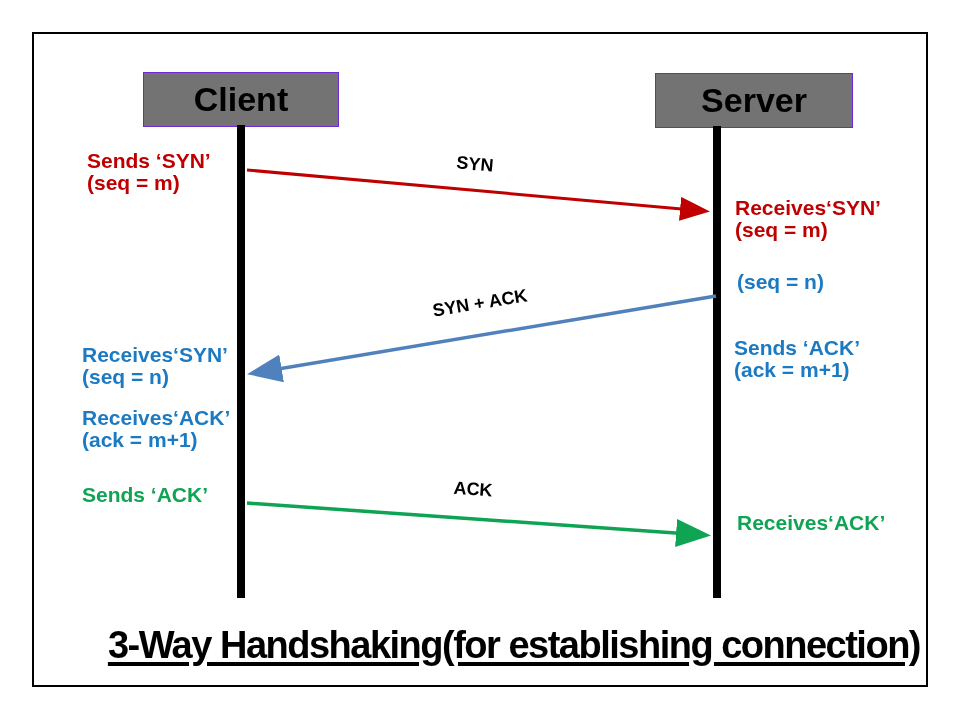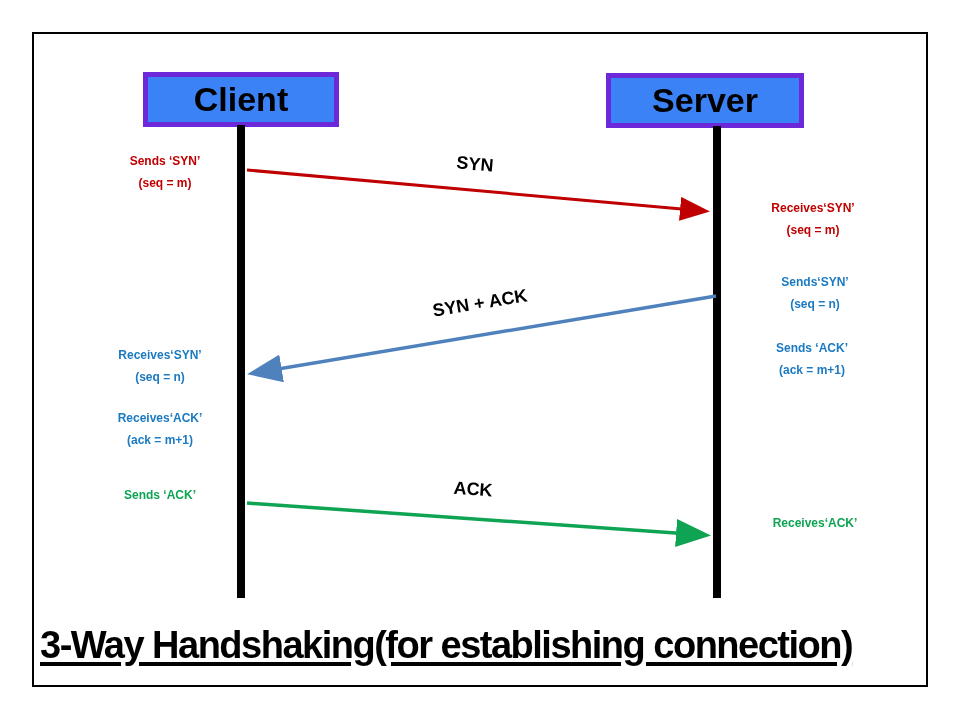--- a/index.html
+++ b/index.html
@@ -19,72 +19,72 @@
     position: absolute;
     left: 32px;
     top: 32px;
     width: 892px;
     height: 651px;
     border: 2px solid #000000;
     background: #ffffff;
   }
   .actor-box {
     position: absolute;
-    border: 5px solid #6d28d9;
-    background: #3b82f6;
+    border: 1px solid #6d28d9;
+    background: #737373;
     display: flex;
     align-items: center;
     justify-content: center;
     font-size: 34px;
     font-weight: bold;
     color: #000000;
     box-sizing: border-box;
   }
   #client-box { left: 143px; top: 72px;  width: 196px; height: 55px; }
-  #server-box { left: 606px; top: 73px;  width: 198px; height: 55px; }
+  #server-box { left: 655px; top: 73px;  width: 198px; height: 55px; }
   .lifeline {
     position: absolute;
     width: 8px;
     background: #000000;
   }
   #client-lifeline { left: 237px; top: 125px; height: 473px; }
   #server-lifeline { left: 713px; top: 126px; height: 472px; }
   #arrow-layer {
     position: absolute;
     left: 0; top: 0;
     width: 960px;
     height: 720px;
     pointer-events: none;
   }
   .note {
     position: absolute;
     width: 156px;
-    text-align: center;
-    font-size: 12px;
+    text-align: left;
+    font-size: 21px;
     font-weight: bold;
     line-height: 22px;
     white-space: nowrap;
   }
   .arrow-label {
     position: absolute;
     text-align: center;
     font-size: 18px;
     font-weight: bold;
     color: #000000;
     white-space: nowrap;
   }
   #label-syn     { left: 438px; top: 154px; width: 74px;  transform: rotate(5deg); }
   #label-syn-ack { left: 410px; top: 293px; width: 140px; transform: rotate(-9.5deg); }
   #label-ack     { left: 436px; top: 479px; width: 74px;  transform: rotate(4deg); }
   #title-bar {
     position: absolute;
     left: 40px;
     top: 624px;
     width: 880px;
-    text-align: left;
+    text-align: right;
     font-size: 38px;
     font-weight: bold;
     letter-spacing: -1.5px;
     color: #000000;
     text-decoration: underline;
     text-decoration-thickness: 4px;
     text-underline-offset: 4px;
     white-space: nowrap;
   }
 </style>
@@ -130,21 +130,20 @@
     <div>Sends ‘SYN’</div>
     <div>(seq = m)</div>
   </div>
 
   <div class="note" style="left: 735px; top: 197px; color: rgb(192, 0, 0);">
     <div>Receives‘SYN’</div>
     <div>(seq = m)</div>
   </div>
 
   <div class="note" style="left: 737px; top: 271px; color: rgb(27, 122, 194);">
-    <div>Sends‘SYN’</div>
     <div>(seq = n)</div>
   </div>
 
   <div class="note" style="left: 734px; top: 337px; color: rgb(27, 122, 194);">
     <div>Sends ‘ACK’</div>
     <div>(ack = m+1)</div>
   </div>
 
   <div class="note" style="left: 82px; top: 344px; color: rgb(27, 122, 194);">
     <div>Receives‘SYN’</div>

